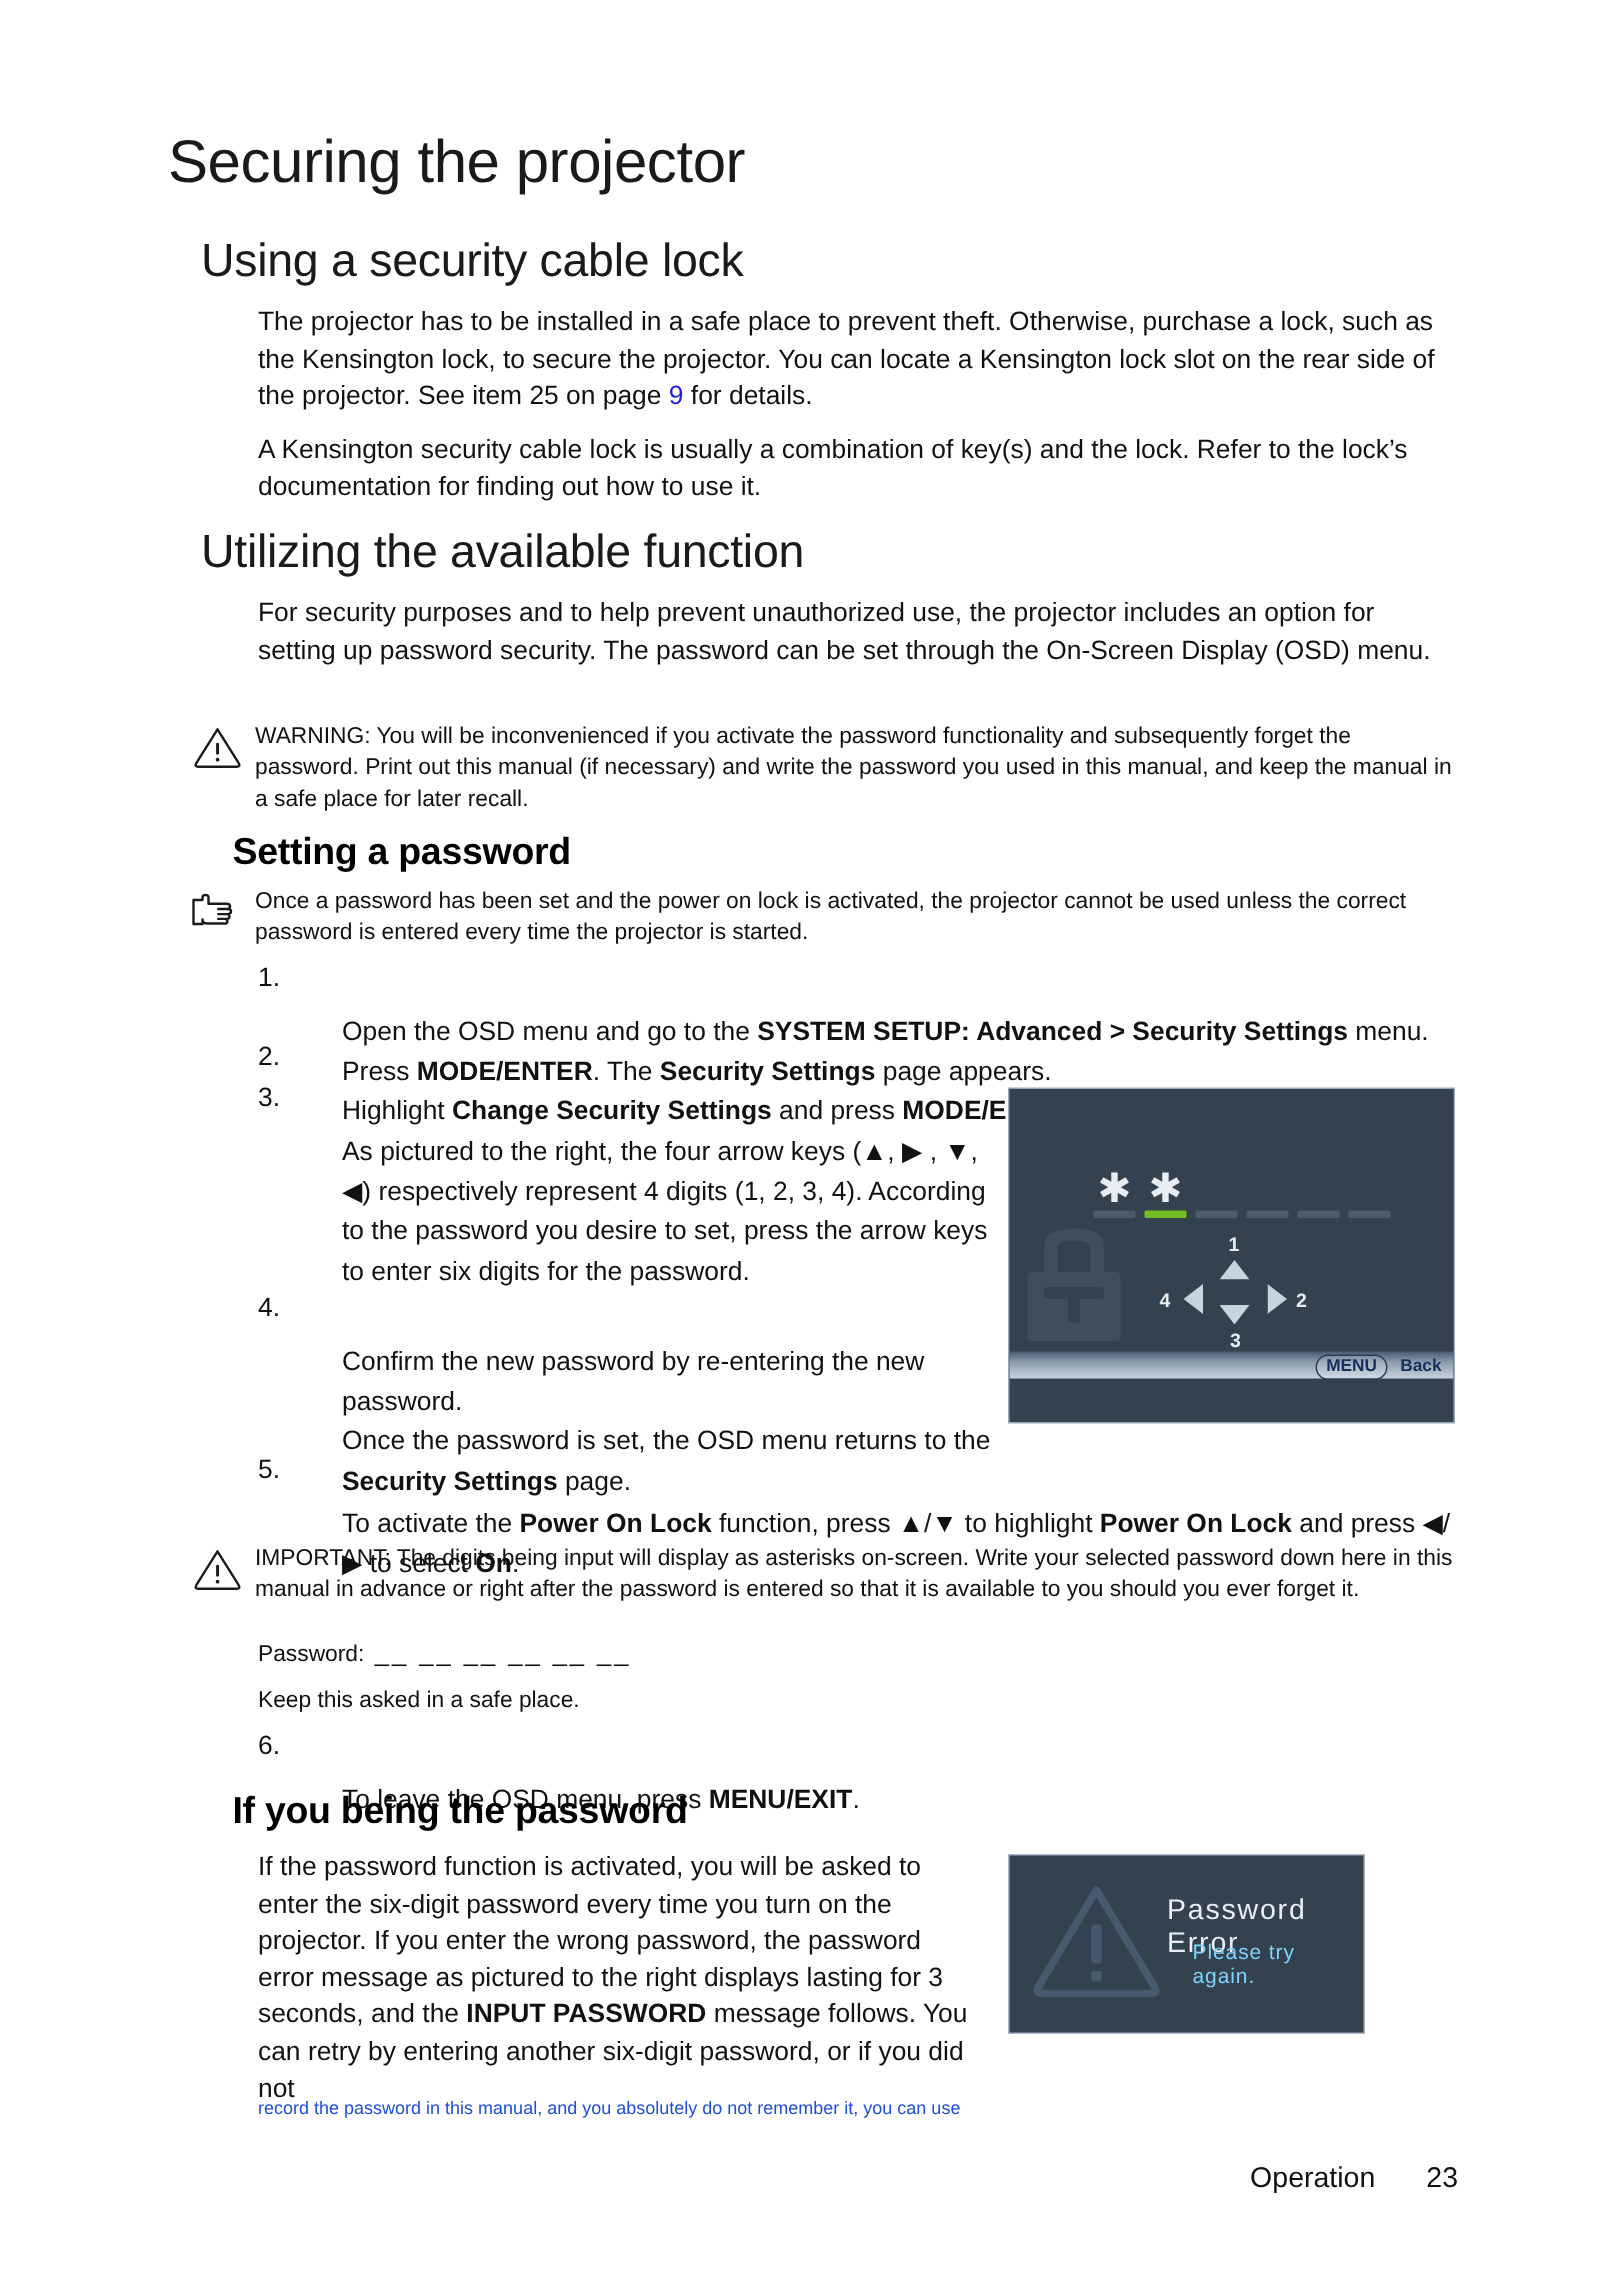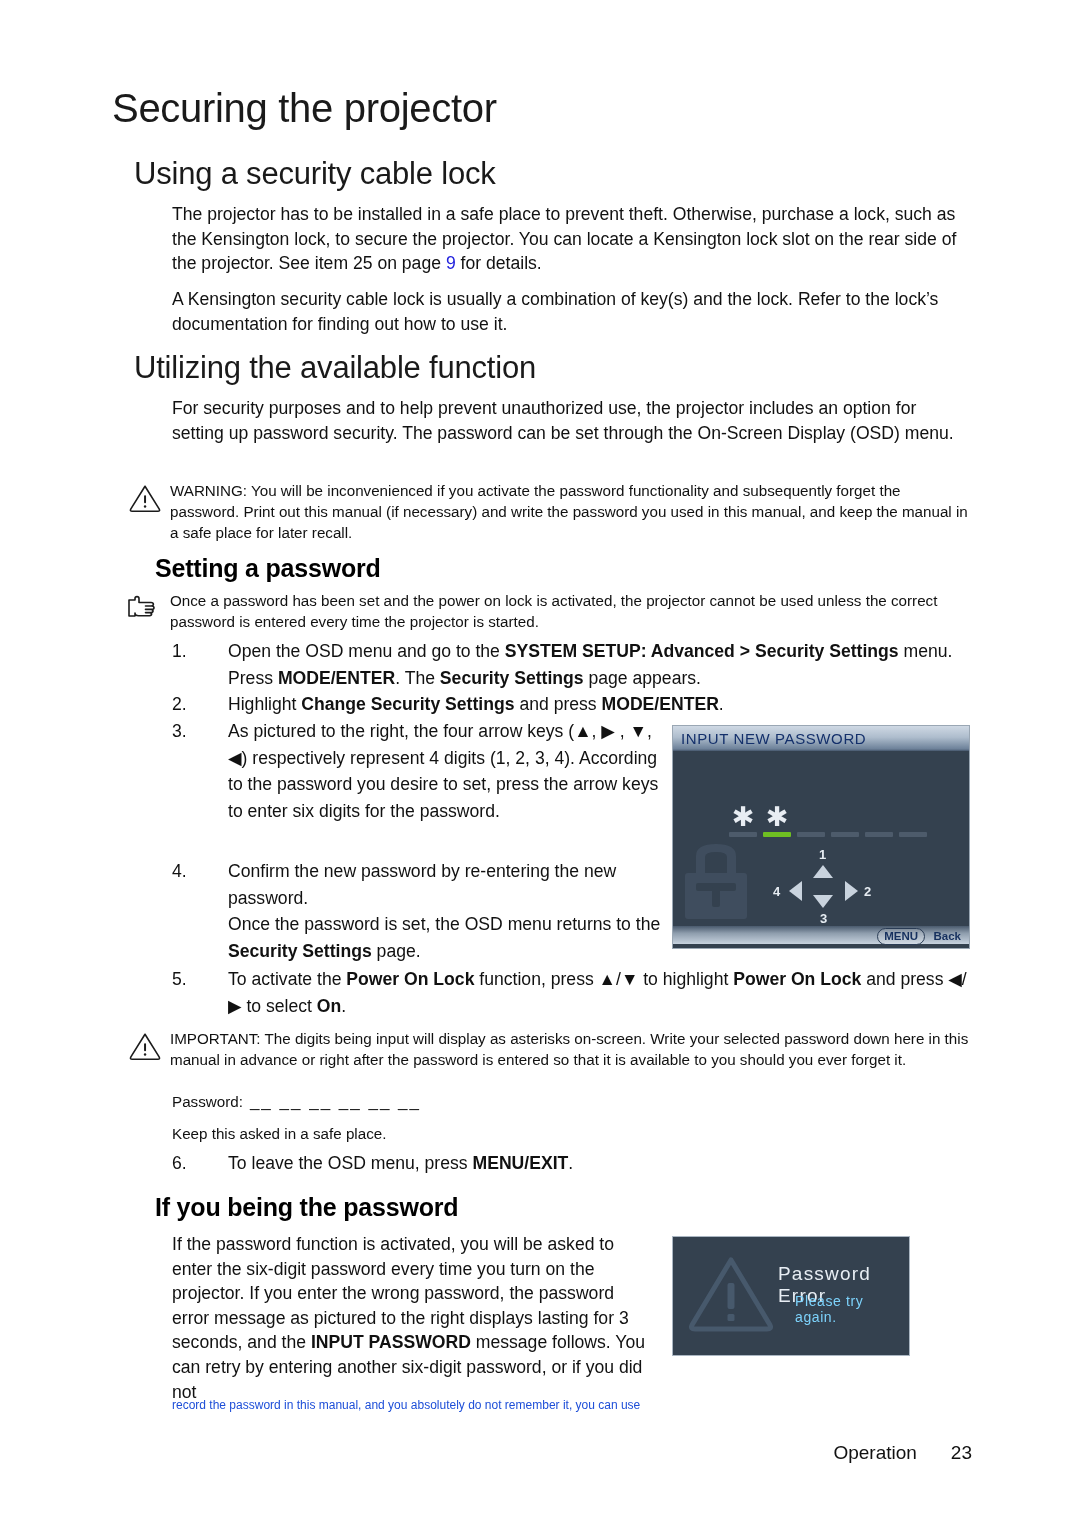--- a/index.html
+++ b/index.html
@@ -103,20 +103,21 @@
   .step .num {
     position: absolute;
     left: 0;
     top: 0;
     width: 46px;
     text-align: left;
   }
   .step .txt {
     display: block;
     margin-left: 56px;
+    margin-top: 36px;
   }
   .s1 { left: 172px; top: 638px; width: 800px; }
   .s2 { left: 172px; top: 691px; width: 800px; }
   .s3 { left: 172px; top: 718px; width: 490px; }
   .s4 { left: 172px; top: 858px; width: 490px; }
   .s5 { left: 172px; top: 966px; width: 800px; }
   .s6 { left: 172px; top: 1150px; width: 800px; }
 
   b, .bold { font-weight: 700; }
 
@@ -389,21 +390,20 @@
   </div>
   <div class="keep-line">Keep this asked in a safe place.</div>
 
   <div class="h3 b">If you being the password</div>
 
   <div class="p-forget"><span>If the password function is activated, you will be asked to enter the six-digit password every time you turn on the projector. If you enter the wrong password, the password error message as pictured to the right displays lasting for 3 seconds, and the </span><b>INPUT PASSWORD</b><span> message follows. You can retry by entering another six-digit password, or if you did not</span></div>
 
   <div class="p-forget-last">record the password in this manual, and you absolutely do not remember it, you can use</div>
 
   <div class="osd-pw">
-    <div class="osd-pw-title">INPUT NEW PASSWORD</div>
     <div class="osd-pw-body">
 
       <svg class="padlock" viewBox="0 0 66 82">
         <rect x="2" y="34" width="62" height="46" rx="3" fill="#3f4d5e"></rect>
         <path d="M13 34 L13 17 Q13 5 33 5 Q53 5 53 17 L53 34 L44 34 L44 18 Q44 13 33 13 Q22 13 22 18 L22 34 Z" fill="#3f4d5e"></path>
         <rect x="13" y="44" width="40" height="8" rx="2" fill="#34414f"></rect>
         <rect x="29" y="48" width="8" height="20" rx="2" fill="#34414f"></rect>
       </svg>
 
       <div class="pw-field">

